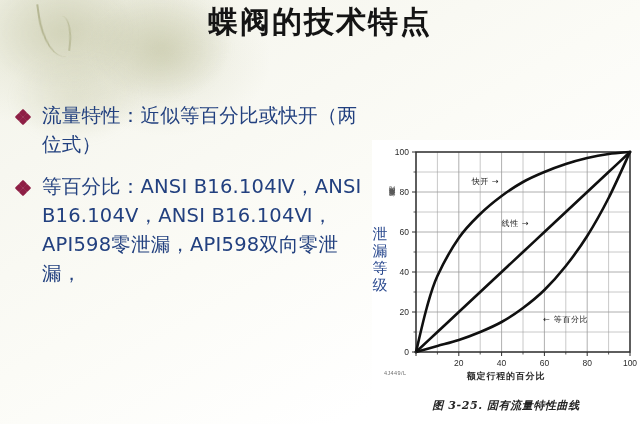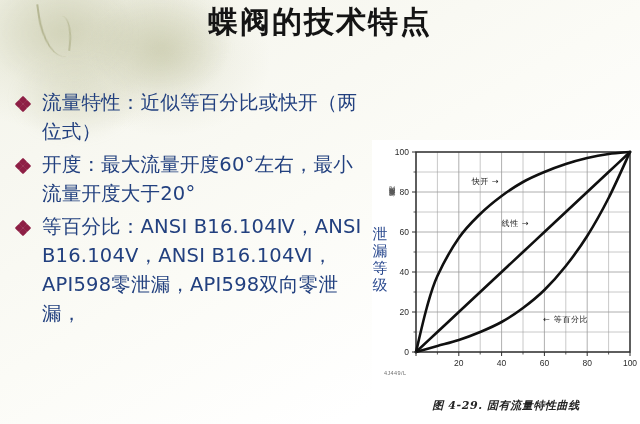--- a/index.html
+++ b/index.html
@@ -40,21 +40,21 @@
   .title-bar{position:absolute;left:0;top:4px;width:640px;text-align:center;}
   .title-text{
     display:inline-block;
     font-family:"DejaVu Sans","Liberation Sans",sans-serif;
     font-size:30px;font-weight:700;color:#141414;
     letter-spacing:2px;line-height:1.2;
   }
 
   
   .bullets{position:absolute;left:14px;top:88px;width:352px;}
-  .bullet-row{position:relative;padding-left:28px;margin-bottom:4px;}
+  .bullet-row{position:relative;padding-left:28px;margin-bottom:4px;margin-top:13px;}
   .bullet-icon{
     position:absolute;left:2px;top:9px;width:14px;height:14px;
   }
   .bullet-icon i{
     position:absolute;width:6px;height:6px;background:#8e1f45;
     transform:rotate(45deg);border-radius:1px;
   }
   .bullet-icon i.n{left:4px;top:0px;}
   .bullet-icon i.s{left:4px;top:8px;}
   .bullet-icon i.w{left:0px;top:4px;}
@@ -128,29 +128,20 @@
     <div class="bullet-row">
       <span class="bullet-icon">
         <i class="n"></i>
           <i class="s"></i>
           <i class="w"></i>
           <i class="e"></i>
       </span>
       <span class="bullet-text">流量特性：近似等百分比或快开（两位式）</span>
     </div>
 
-    <div class="bullet-row">
-      <span class="bullet-icon">
-        <i class="n"></i>
-          <i class="s"></i>
-          <i class="w"></i>
-          <i class="e"></i>
-      </span>
-      <span class="bullet-text">开度：最大流量开度60°左右，最小流量开度大于20°</span>
-    </div>
 
     <div class="bullet-row">
       <span class="bullet-icon">
         <i class="n"></i>
           <i class="s"></i>
           <i class="w"></i>
           <i class="e"></i>
       </span>
       <span class="bullet-text">等百分比：ANSI B16.104Ⅳ，ANSI B16.104Ⅴ，ANSI B16.104Ⅵ，API598零泄漏，API598双向零泄漏，</span>
     </div>
@@ -222,22 +213,23 @@
           <line x1="44" y1="32" x2="41.5" y2="32" stroke="#2c2c2c" stroke-width="0.8"></line>
           <text x="99.64" y="44" text-anchor="start" font-size="8" font-family="&quot;DejaVu Sans&quot;, sans-serif" fill="#1a1a1a" letter-spacing="0.6">快开 →</text>
           <text x="129.60000000000002" y="86" text-anchor="start" font-size="8" font-family="&quot;DejaVu Sans&quot;, sans-serif" fill="#1a1a1a" letter-spacing="0.6">线性 →</text>
           <text x="193.79999999999998" y="182" text-anchor="middle" font-size="8" font-family="&quot;DejaVu Sans&quot;, sans-serif" fill="#1a1a1a" letter-spacing="0.6">← 等百分比</text>
         </svg>
 
       <div class="axis-label-y-small">额定流量的百分比</div>
 
       <div class="axis-label-y">泄漏等级</div>
 
-
-
-      <div class="fig-caption">图 4-29.  固有流量特性曲线</div>
+      <div class="axis-label-x">额定行程的百分比</div>
+
+
+      <div class="fig-caption">图 3-25.  固有流量特性曲线</div>
 
       <div class="corner-code">4J449/L</div>
 
     </div>
   </div>
 
 </div>
 
 </body></html>

